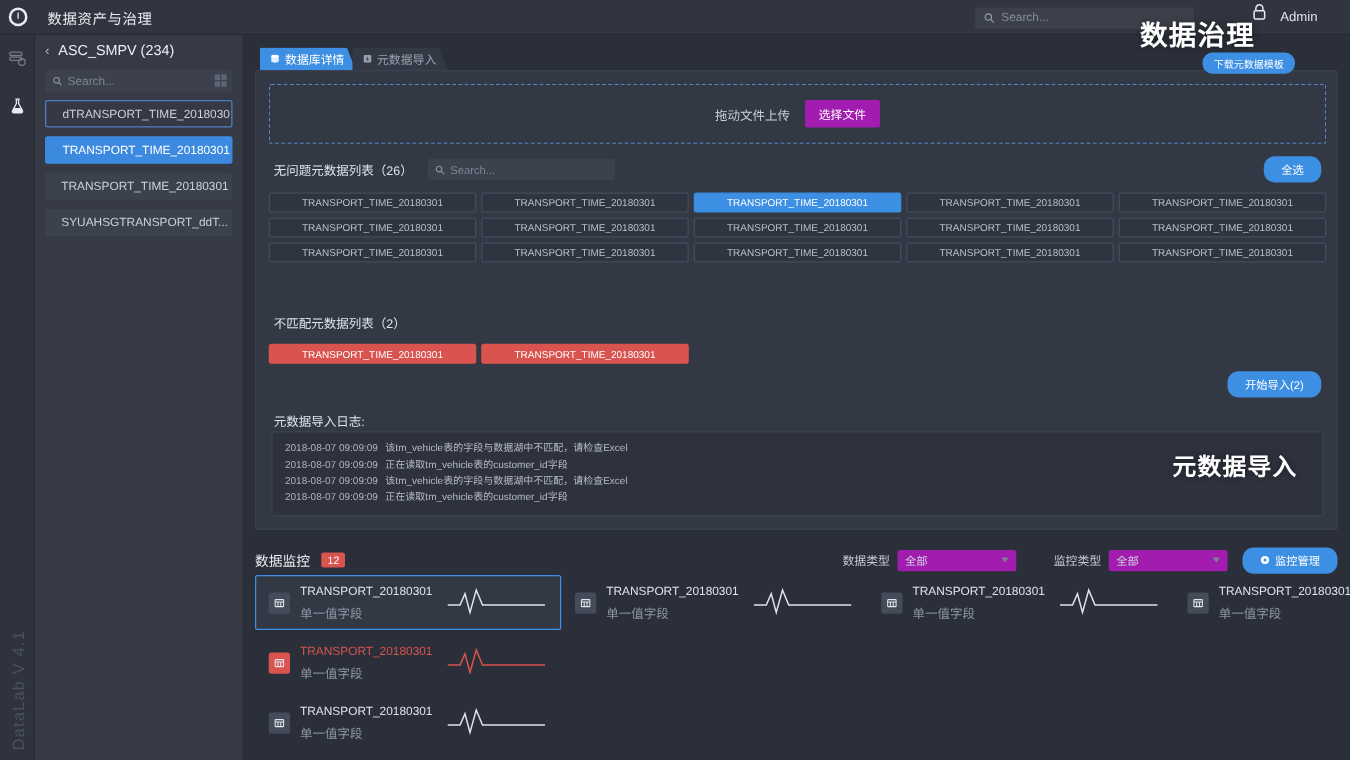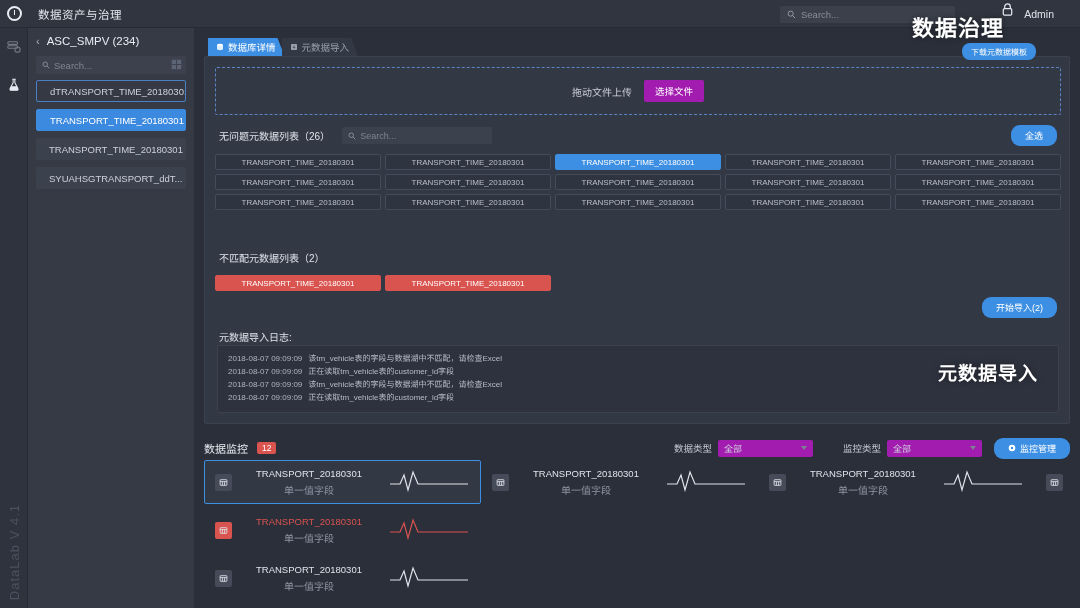--- a/index.html
+++ b/index.html
@@ -203,22 +203,22 @@
     position: absolute; right: 6px; top: 6px;
     width: 0; height: 0; border-left: 3px solid transparent;
     border-right: 3px solid transparent; border-top: 4px solid #7c8392;
   }
 
   .cards {
     position: absolute; left: 9px; top: 432px; width: 866px;
     display: grid; grid-template-columns: repeat(4, 1fr); gap: 4px 0;
   }
   .card {
-    height: 44px; display: flex; align-items: center; padding: 12px 10px; gap: 24px;
-    border: 1px solid transparent; border-radius: 2px; cursor: pointer; text-align: center;
+    height: 44px; display: flex; align-items: center; padding: 12px 10px; gap: 8px;
+    border: 1px solid transparent; border-radius: 2px; cursor: pointer;
   }
   .card.active { border-color: #3d8fe3; background: #333845; }
   .card-icon {
     width: 17px; height: 17px; border-radius: 2px; background: #454b59;
     display: flex; align-items: center; justify-content: center; flex: none;
   }
   .card.alert .card-icon { background: #d9534f; }
   .card-txt { display: flex; flex-direction: column; gap: 3px; }
   .card-name { font-size: 9.5px; color: #dfe3ea; white-space: nowrap; }
   .card.alert .card-name { color: #d9534f; }

